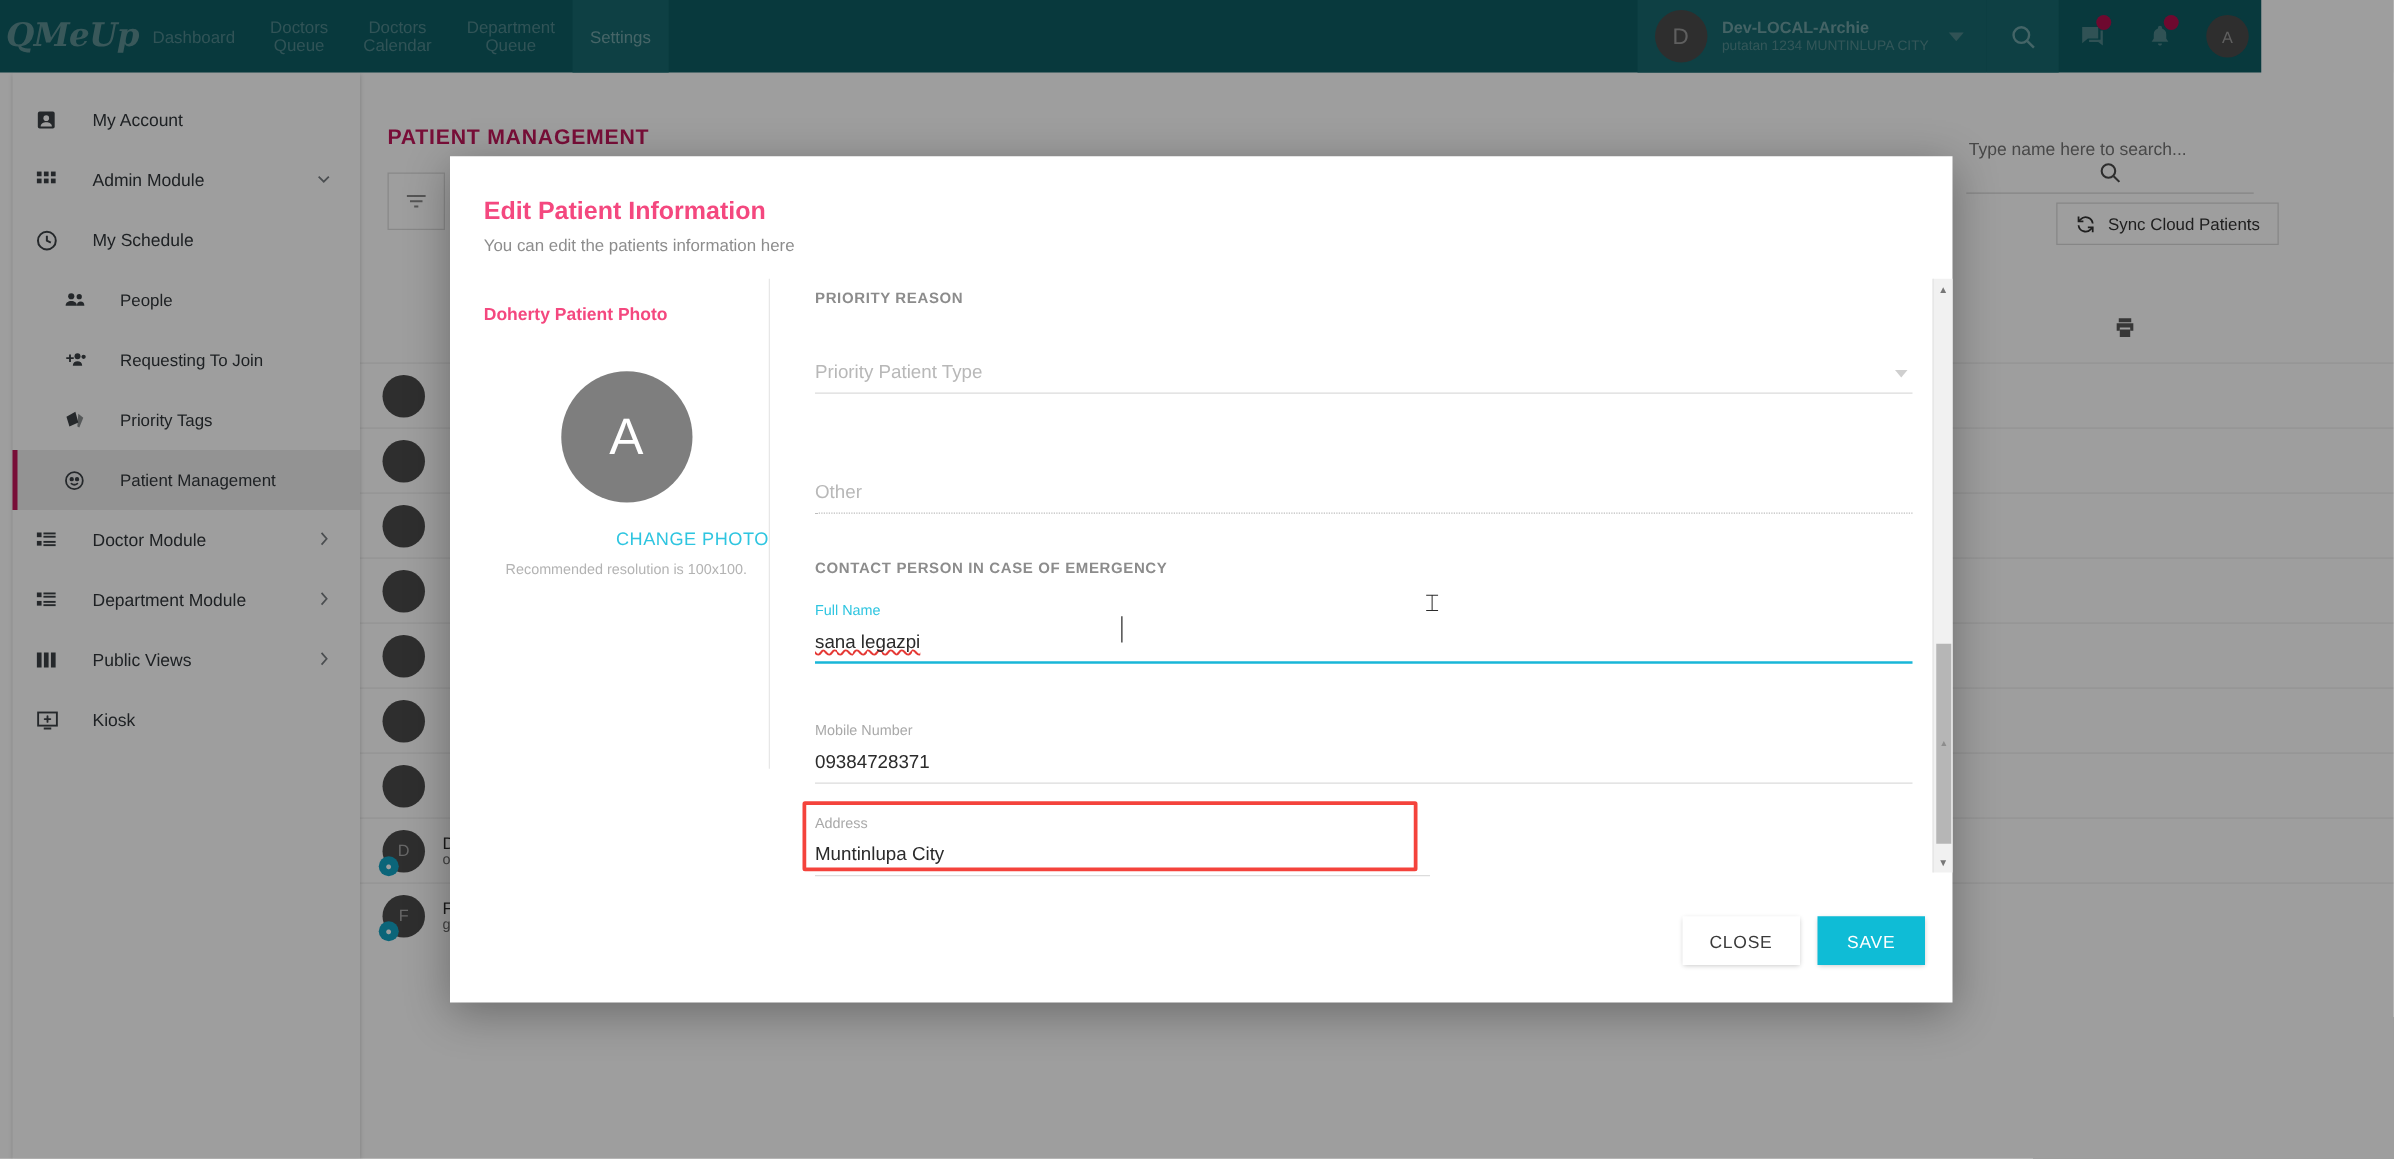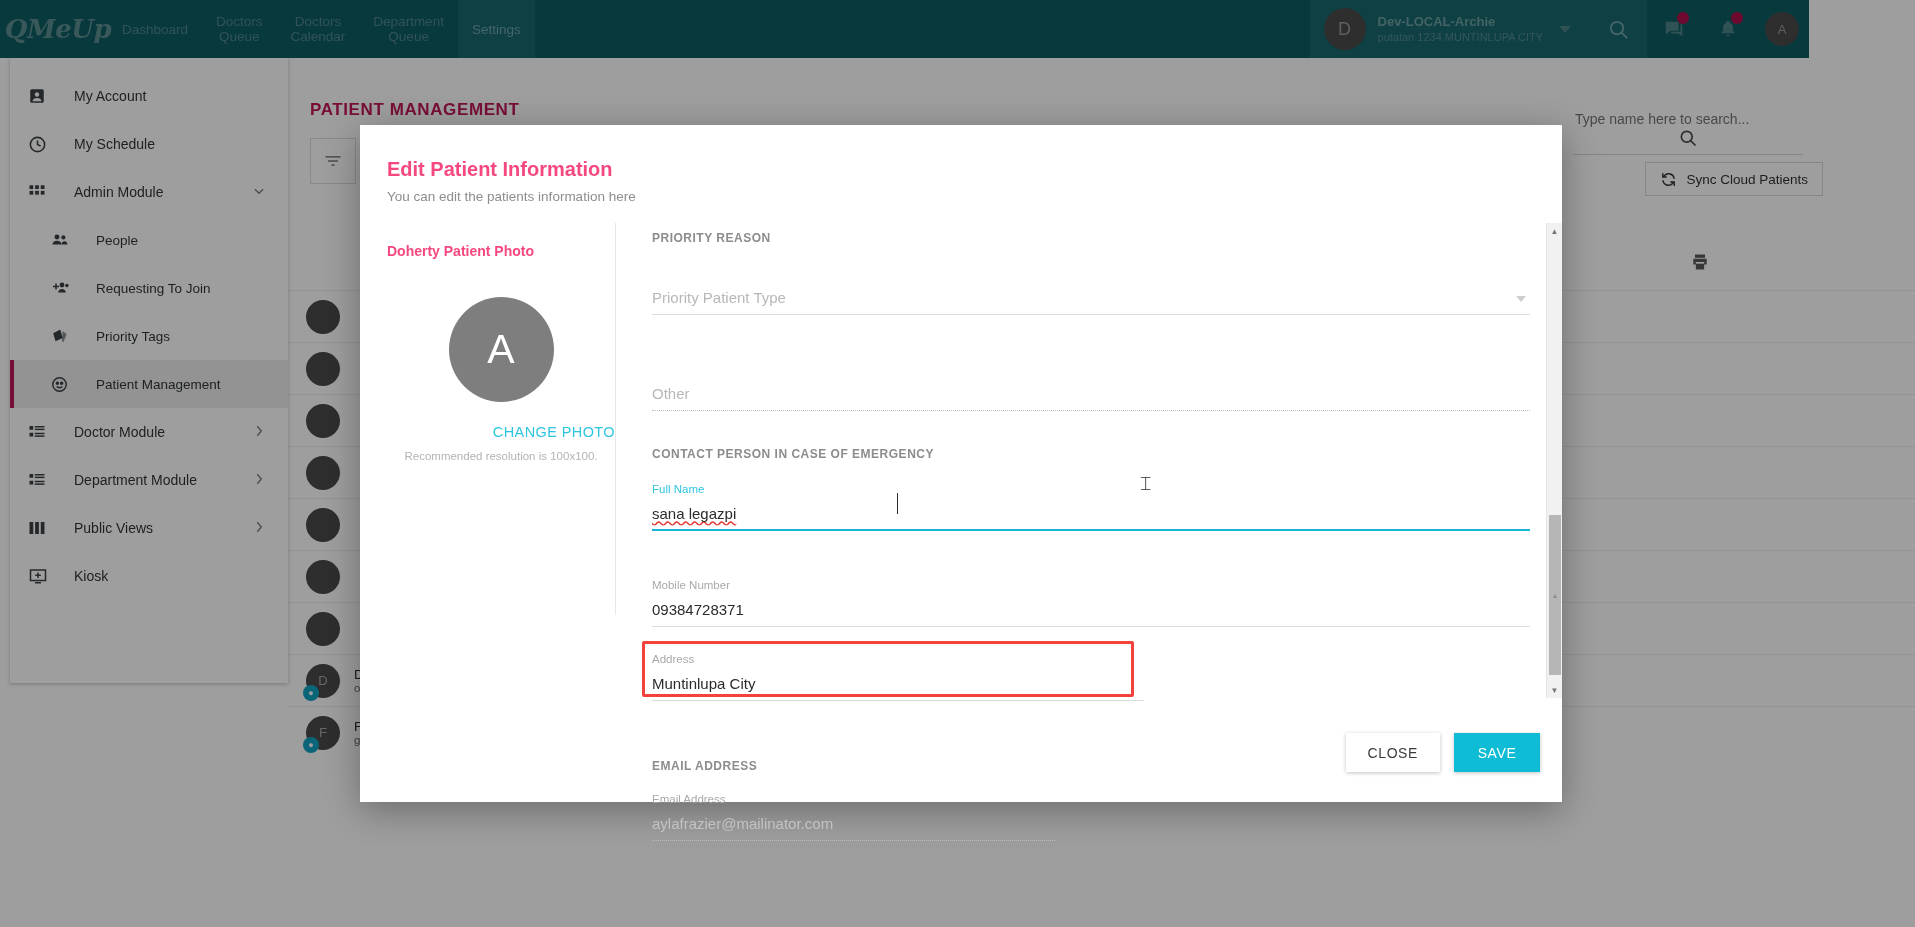--- a/index.html
+++ b/index.html
@@ -81,21 +81,21 @@
   .hdr-avatar {
     width: 34px; height: 34px; border-radius: 50%;
     background: #4b4b4b; color: #9a9a9a;
     display: flex; align-items: center; justify-content: center;
     font-size: 13px;
   }
 
   
   .sidebar {
     position: absolute; top: 58px; left: 10px;
-    width: 278px; height: 625px;
+    width: 278px; height: 869px;
     background: #ffffff;
     box-shadow: 0 1px 4px rgba(0,0,0,.25);
     padding-top: 14px;
     z-index: 2;
   }
   .side-item {
     display: flex; align-items: center;
     height: 48px; padding-left: 18px;
     color: #31363a; font-size: 14px;
     cursor: pointer; position: relative;
@@ -533,42 +533,42 @@
         <svg width="18" height="18" viewBox="0 0 24 24" fill="#3c4246">
           <rect x="3" y="3" width="18" height="18" rx="2"></rect>
           <circle cx="12" cy="10" r="3" fill="#fff"></circle>
           <path d="M6 19c0-3 3-4.5 6-4.5s6 1.5 6 4.5z" fill="#fff"></path>
         </svg>
       </span>
       <span class="side-label">My Account</span>
     </div>
     <div class="side-item">
       <span class="side-ico">
-        <svg width="19" height="19" viewBox="0 0 24 24" fill="none" stroke="#3c4246" stroke-width="2">
-          <circle cx="12" cy="12" r="9"></circle>
-          <polyline points="12,7 12,12 16,14"></polyline>
-        </svg>
-      </span>
-      <span class="side-label">My Schedule</span>
-    </div>
-    <div class="side-item">
-      <span class="side-ico">
         <svg width="18" height="18" viewBox="0 0 24 24" fill="#3c4246">
           <rect x="2" y="3" width="5" height="5"></rect>
           <rect x="9.5" y="3" width="5" height="5"></rect>
           <rect x="17" y="3" width="5" height="5"></rect>
           <rect x="2" y="10.5" width="5" height="5"></rect>
           <rect x="9.5" y="10.5" width="5" height="5"></rect>
           <rect x="17" y="10.5" width="5" height="5"></rect>
         </svg>
       </span>
       <span class="side-label">Admin Module</span>
       <span class="side-chev"><svg width="14" height="14" viewBox="0 0 24 24" fill="none" stroke="#7a7f83" stroke-width="2.4">
           <polyline points="5,9 12,16 19,9"></polyline>
         </svg></span>
+    </div>
+    <div class="side-item">
+      <span class="side-ico">
+        <svg width="19" height="19" viewBox="0 0 24 24" fill="none" stroke="#3c4246" stroke-width="2">
+          <circle cx="12" cy="12" r="9"></circle>
+          <polyline points="12,7 12,12 16,14"></polyline>
+        </svg>
+      </span>
+      <span class="side-label">My Schedule</span>
     </div>
     <div class="side-item sub">
       <span class="side-ico">
         <svg width="20" height="18" viewBox="0 0 24 24" fill="#3c4246">
           <circle cx="8" cy="8" r="3.3"></circle>
           <circle cx="16.5" cy="8.5" r="2.8"></circle>
           <path d="M2 18c0-3.3 2.7-5 6-5s6 1.7 6 5z"></path>
           <path d="M14 18c0-2.6 1.6-4.3 4-4.3s4 1.7 4 4.3z"></path>
         </svg>
       </span>
@@ -704,27 +704,20 @@
           <div class="fld-val ul-solid">09384728371</div>
         </div>
       </div>
 
       <div class="addr-wrap">
         <div class="fld-label">Address</div>
         <div class="fld-val ul-solid">Muntinlupa City</div>
         <div class="addr-highlight"></div>
       </div>
 
-      <div class="email-sec">
-        <div class="sec-head">EMAIL ADDRESS</div>
-        <div class="fld email-fld">
-          <div class="fld-label">Email Address</div>
-          <div class="fld-val disabled ul-dotted">aylafrazier@mailinator.com</div>
-        </div>
-      </div>
 
     </div>
   </div>
 
   <div class="m-scroll">
     <div class="arrow">▲</div>
     <div class="thumb"></div>
     <div class="arrow" style="position:absolute;bottom:0;left:0;">▼</div>
   </div>
 

